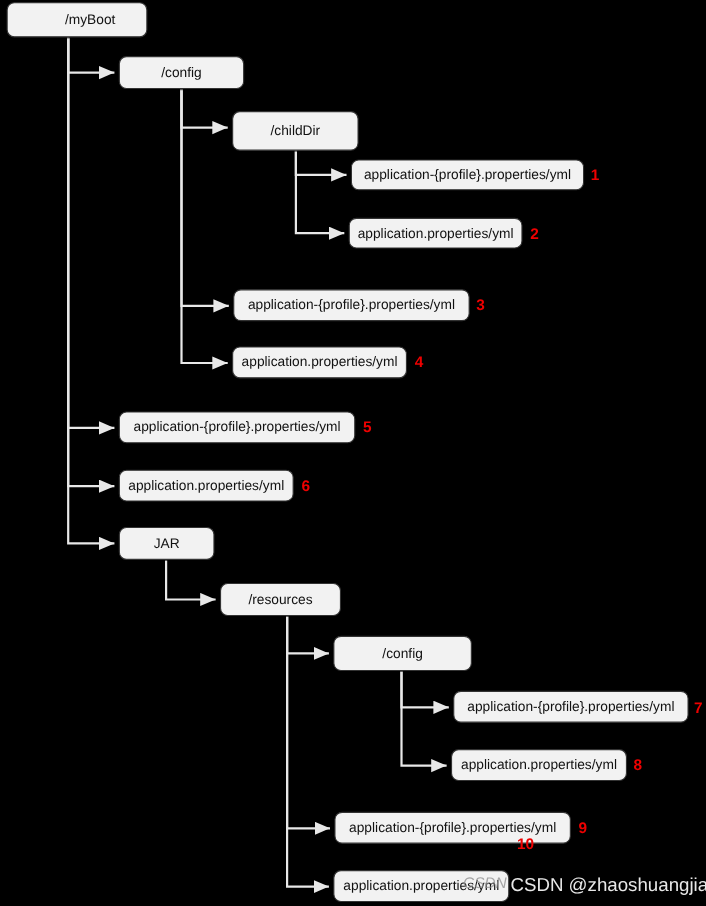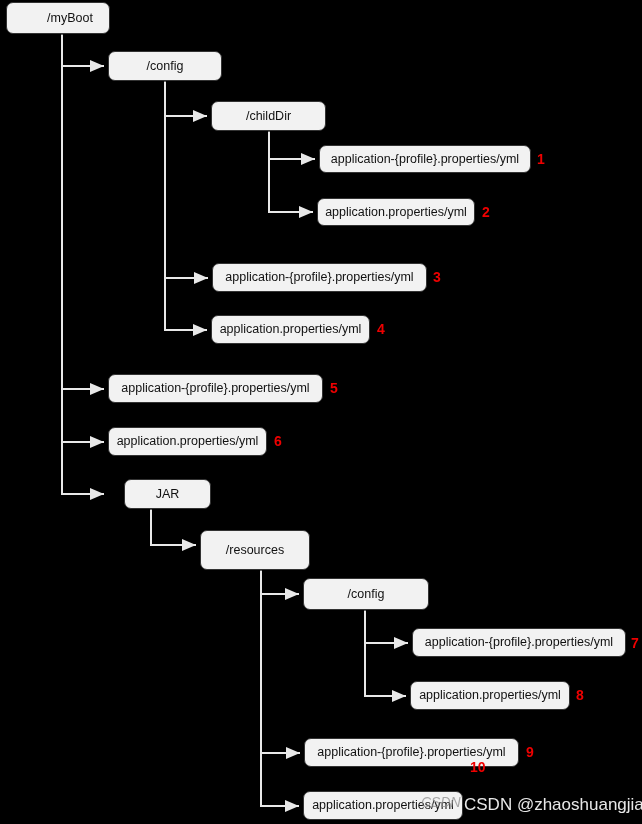--- a/index.html
+++ b/index.html
@@ -93,51 +93,51 @@
       <path d="M261,560 L261,594 L299,594"></path>
       <path d="M261,560 L261,753 L300,753"></path>
       <path d="M261,560 L261,806 L299,806"></path>
 
       <path d="M365,610 L365,643 L408,643"></path>
       <path d="M365,610 L365,696 L406,696"></path>
     </g>
   </svg>
 
   <div id="nodes">
-      <div class="node" style="left: 6px; top: 2px; width: 104px; height: 32px; padding-left: 32px;">
+      <div class="node" style="left: 6px; top: 2px; width: 128px; height: 32px; padding-left: 32px;">
         <span>/myBoot</span>
       </div>
       <div class="node" style="left: 108px; top: 51px; width: 114px; height: 30px;">
         <span>/config</span>
       </div>
-      <div class="node" style="left: 211px; top: 101px; width: 115px; height: 30px;">
+      <div class="node" style="left: 211px; top: 101px; width: 115px; height: 36px;">
         <span>/childDir</span>
       </div>
       <div class="node" style="left: 319px; top: 145px; width: 212px; height: 28px;">
         <span>application-{profile}.properties/yml</span>
       </div>
       <div class="node" style="left: 317px; top: 198px; width: 158px; height: 28px;">
         <span>application.properties/yml</span>
       </div>
       <div class="node" style="left: 212px; top: 263px; width: 215px; height: 29px;">
         <span>application-{profile}.properties/yml</span>
       </div>
       <div class="node" style="left: 211px; top: 315px; width: 159px; height: 29px;">
         <span>application.properties/yml</span>
       </div>
       <div class="node" style="left: 108px; top: 374px; width: 215px; height: 29px;">
         <span>application-{profile}.properties/yml</span>
       </div>
       <div class="node" style="left: 108px; top: 427px; width: 159px; height: 29px;">
         <span>application.properties/yml</span>
       </div>
-      <div class="node" style="left: 124px; top: 479px; width: 87px; height: 30px;">
+      <div class="node" style="left: 108px; top: 479px; width: 87px; height: 30px;">
         <span>JAR</span>
       </div>
-      <div class="node" style="left: 200px; top: 530px; width: 110px; height: 40px;">
+      <div class="node" style="left: 200px; top: 530px; width: 110px; height: 30px;">
         <span>/resources</span>
       </div>
       <div class="node" style="left: 303px; top: 578px; width: 126px; height: 32px;">
         <span>/config</span>
       </div>
       <div class="node" style="left: 412px; top: 628px; width: 214px; height: 29px;">
         <span>application-{profile}.properties/yml</span>
       </div>
       <div class="node" style="left: 410px; top: 681px; width: 160px; height: 29px;">
         <span>application.properties/yml</span>

